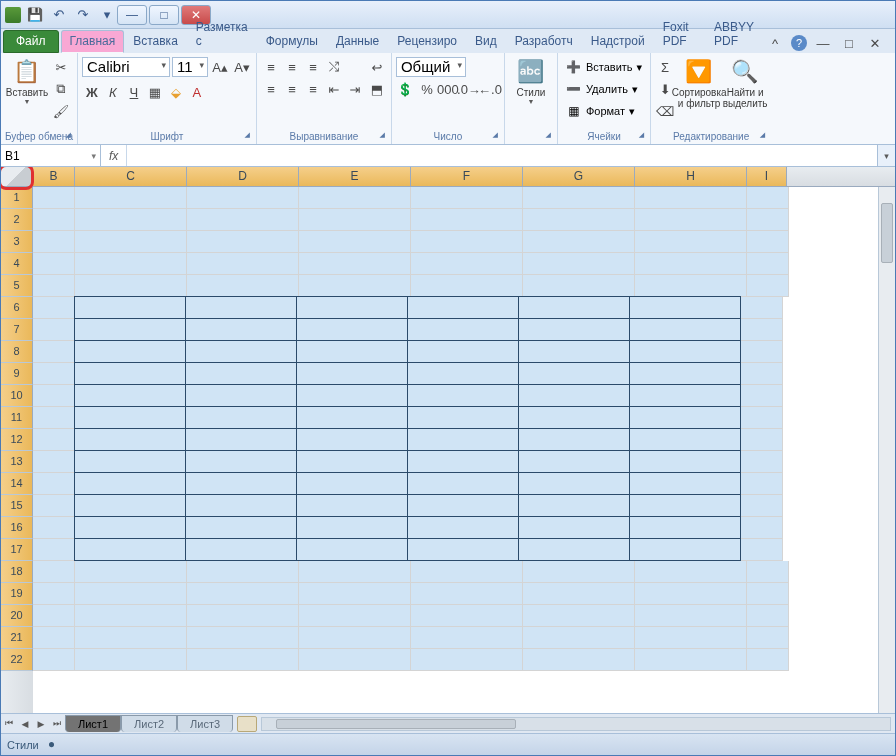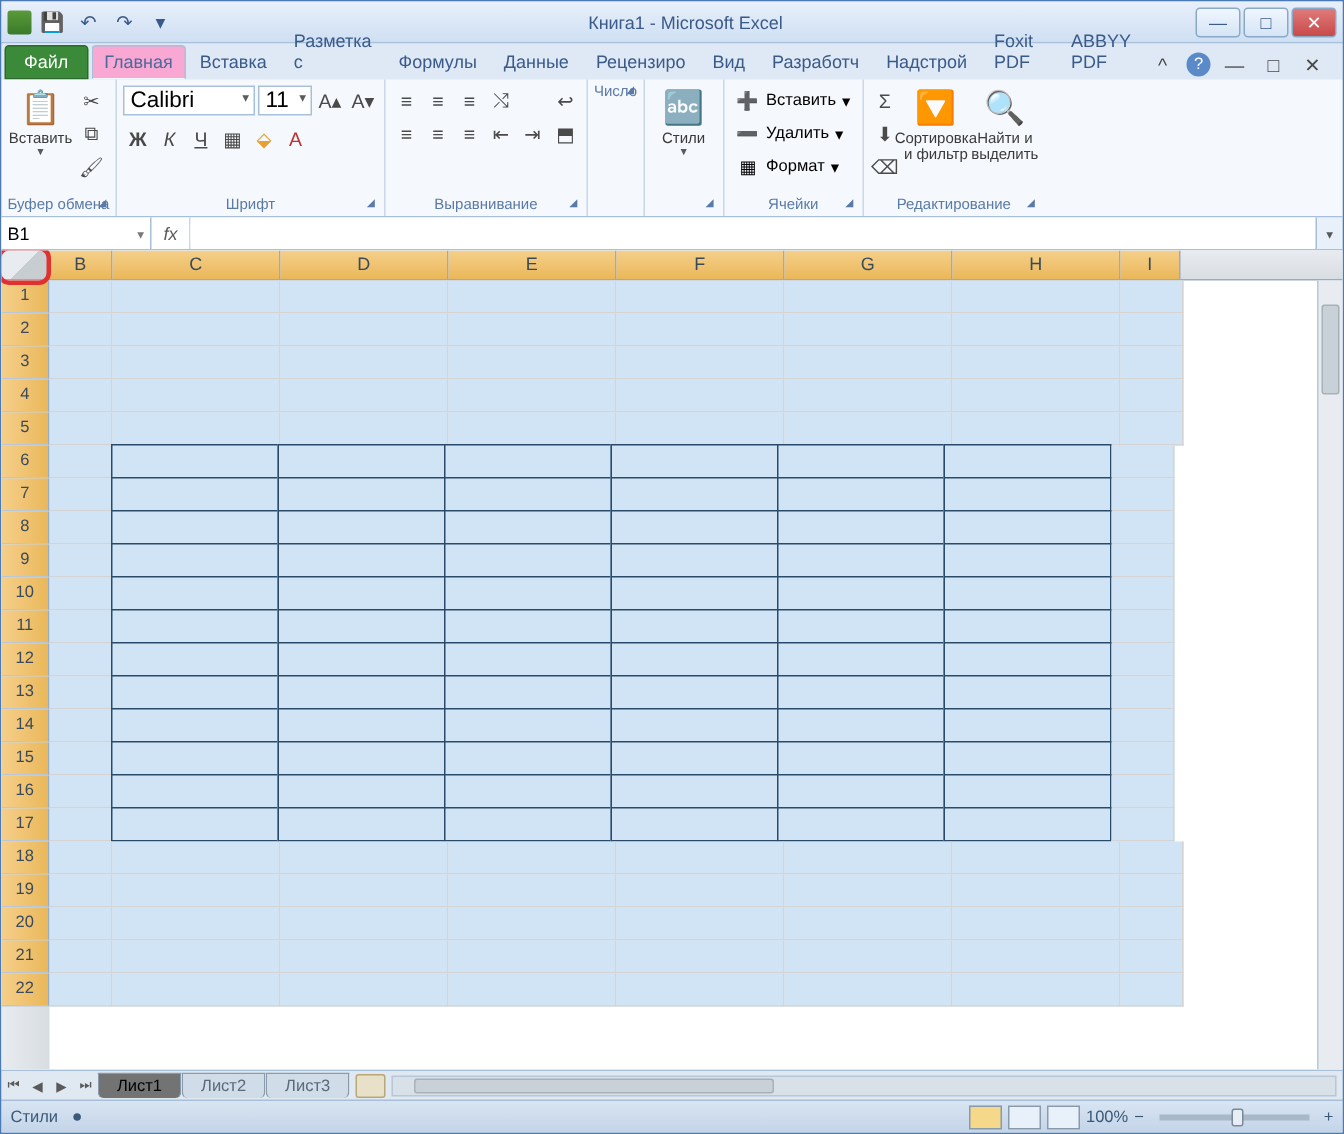--- a/index.html
+++ b/index.html
@@ -100,21 +100,20 @@
 <div class="window">
 
   <div class="titlebar">
     <div class="titlebar-left">
       <div class="excel-icon"></div>
       <div class="qat-btn">💾</div>
       <div class="qat-btn">↶</div>
       <div class="qat-btn">↷</div>
       <div class="qat-btn">▾</div>
     </div>
-    <div class="titlebar-title">Книга1 - Microsoft Excel</div>
     <div class="win-ctrls">
       <div class="win-btn">—</div>
       <div class="win-btn">□</div>
       <div class="win-btn close">✕</div>
     </div>
   </div>
 
   <div class="tabstrip">
     <div class="file-tab">Файл</div>
     <div class="tab active">Главная</div>
@@ -202,20 +201,32 @@
         </div>
         <div class="col-stack">
           <div class="sm-btn">↩</div>
           <div class="sm-btn">⬒</div>
         </div>
       </div>
       <div class="group-label">Выравнивание</div>
     </div>
 
     <div class="ribbon-group">
+      <div class="group-body">
+        <div class="col-stack">
+          <div class="combo" style="width:70px">Общий</div>
+          <div class="row-btns">
+            <div class="sm-btn">💲</div>
+            <div class="sm-btn">%</div>
+            <div class="sm-btn">000</div>
+            <div class="sm-btn">.0→</div>
+            <div class="sm-btn">←.0</div>
+          </div>
+        </div>
+      </div>
       <div class="group-label">Число</div>
     </div>
 
     <div class="ribbon-group">
       <div class="group-body">
         <div class="big-btn">
           <div class="ic">🔤</div>
           <div class="lbl">Стили</div>
           <div class="dd">▼</div>
         </div>
@@ -540,26 +551,15 @@
     <div class="sheet-tab inactive">Лист3</div>
     <div class="newsheet"></div>
     <div class="hscroll">
         <div class="hthumb"></div>
       </div>
   </div>
 
   <div class="statusbar">
     <span>Стили</span>
     <span style="margin-left:10px">⏺</span>
-    <div class="status-right">
-      <div class="view-btn active"></div>
-      <div class="view-btn"></div>
-      <div class="view-btn"></div>
-      <span>100%</span>
-      <span>−</span>
-      <div class="zoom-slider">
-          <div class="zoom-thumb"></div>
-        </div>
-      <span>+</span>
-    </div>
   </div>
 
 </div>
 
 </body></html>

